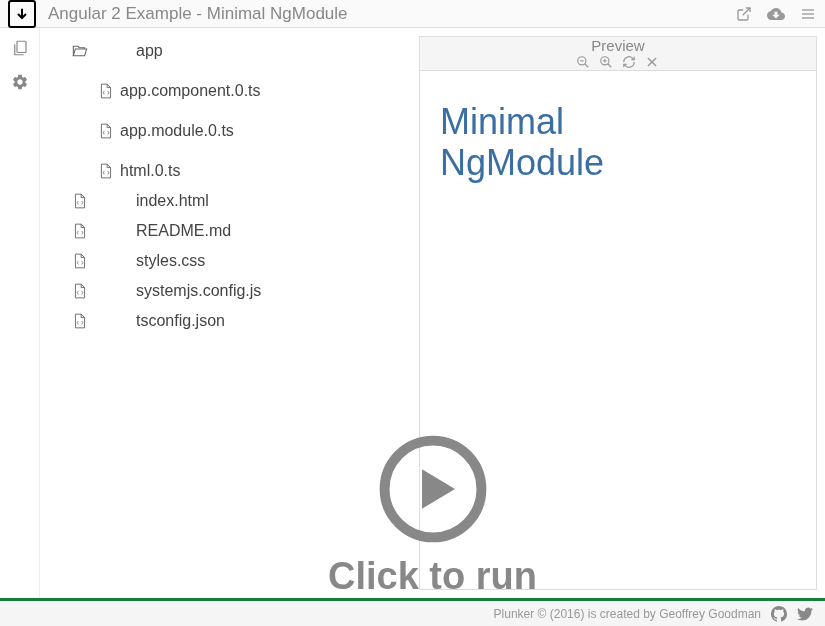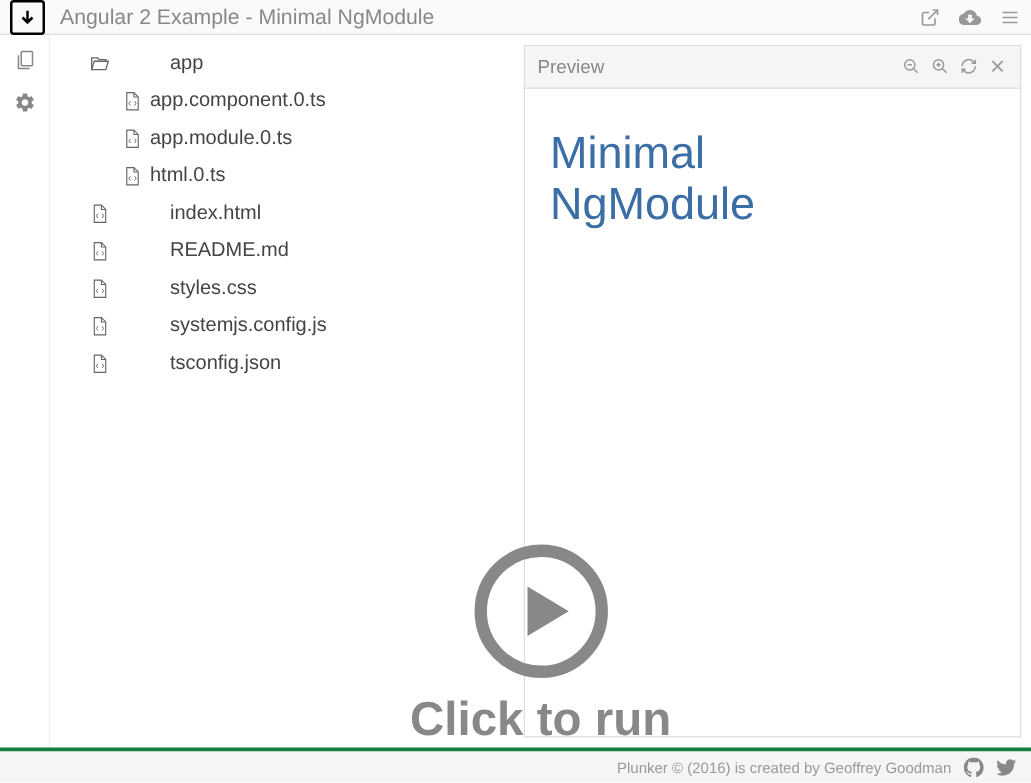--- a/index.html
+++ b/index.html
@@ -90,21 +90,21 @@
     }
     .tree-item {
       display: flex;
       align-items: center;
       height: 30px;
       cursor: pointer;
       gap: 6px;
     }
     .indent-0 { padding-left: 0; }
     .indent-1 { padding-left: 22px; gap: 48px; }
-    .indent-2 { padding-left: 48px; }
+    .indent-2 { padding-left: 48px; margin-top: 10px; }
     .tree-icon {
       width: 16px;
       height: 16px;
       display: flex;
       align-items: center;
       justify-content: center;
       color: #666;
       flex-shrink: 0;
     }
     
@@ -118,20 +118,21 @@
       background: #fff;
     }
     .preview-header {
       height: 34px;
       background: #f5f5f5;
       border-bottom: 1px solid #ddd;
       display: flex;
       align-items: center;
       padding: 0 10px;
       color: #888;
+      flex-direction: column;
     }
     .preview-title {
       flex: 1;
       font-size: 15px;
     }
     .preview-actions {
       display: flex;
       gap: 8px;
       align-items: center;
     }

